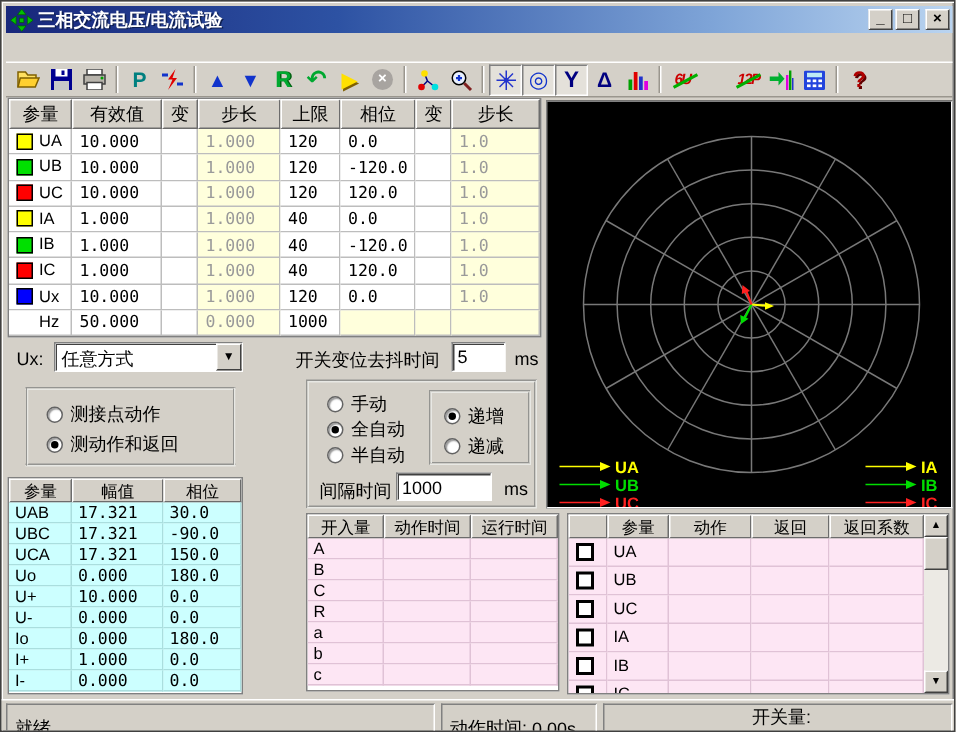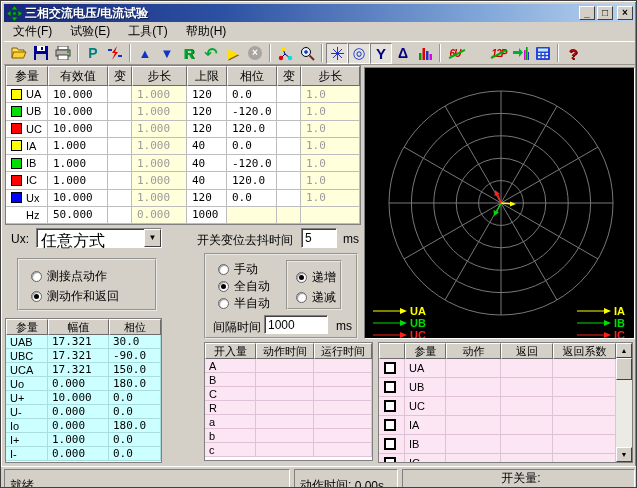--- a/index.html
+++ b/index.html
@@ -50,21 +50,21 @@
   .sw.none { visibility:hidden; border:none; }
 
   
   .phasor { position:absolute; left:363px; top:66px; width:271px; height:272px; background:#000;
     border:1px solid; border-color:#808080 #fff #fff #808080; }
 
   
   .lbl { position:absolute; font-size:12px; color:#000; }
   .combo { position:absolute; left:35px; top:227px; width:126px; height:20px; background:#fff;
     border:1px solid; border-color:#808080 #fff #fff #808080; box-shadow:inset 1px 1px 0 #404040; display:flex; }
-  .combo .val { flex:1; font-size:16px; padding:2px 0 0 4px; }
+  .combo .val { flex:1; font-size:12px; padding:2px 0 0 4px; }
   .combo .drop { width:17px; background:#D4D0C8; border:1px solid; border-color:#fff #404040 #404040 #fff;
     font-size:8px; text-align:center; line-height:16px; }
   .tinput { position:absolute; background:#fff; border:1px solid; border-color:#808080 #fff #fff #808080;
     box-shadow:inset 1px 1px 0 #404040; font-size:12px; padding:2px 3px; font-family:"Liberation Sans",sans-serif; }
   .gbox { position:absolute; border:2px groove #e8e8e4; }
   .radio-row { position:absolute; display:flex; align-items:center; font-size:12px; }
   .rdot { width:11px; height:11px; border-radius:50%; background:#fff; border:1px solid #636363;
     box-shadow:inset 1px 1px 1px #9a9a9a; margin-right:5px; position:relative; flex:0 0 11px; }
   .radio-row.checked .rdot::after { content:""; position:absolute; left:2px; top:2px; width:5px; height:5px;
     border-radius:50%; background:#000; }
@@ -110,26 +110,20 @@
           <polygon points="16,8 12,5 12,11"></polygon>
         <rect x="6.5" y="6.5" width="3" height="3"></rect>
       </g>
     </svg>
     <span class="title-text">三相交流电压/电流试验</span>
     <div class="winbtn">_</div>
     <div class="winbtn">□</div>
     <div class="winbtn" style="margin-left:4px">×</div>
   </div>
 
-  <div class="menubar">
-    <span class="menu-item">文件(F)</span>
-    <span class="menu-item">试验(E)</span>
-    <span class="menu-item">工具(T)</span>
-    <span class="menu-item">帮助(H)</span>
-  </div>
 
   <div class="toolbar">
     <div class="tb">
       <svg width="16" height="14" viewBox="0 0 16 14">
         <path d="M1 12 L1 2 L6 2 L7.5 4 L13 4 L13 6" fill="#FFE060" stroke="#806000"></path>
         <path d="M2.5 6 L15 6 L12.5 12 L1 12 Z" fill="#FFD030" stroke="#806000"></path>
       </svg>
     </div>
     <div class="tb">
       <svg width="14" height="14" viewBox="0 0 14 14">
@@ -454,21 +448,21 @@
       <span>手动</span>
     </div>
     <div class="radio-row checked" style="left:12px;top:23px;">
       <span class="rdot"></span>
       <span>全自动</span>
     </div>
     <div class="radio-row" style="left:12px;top:40px;">
       <span class="rdot"></span>
       <span>半自动</span>
     </div>
-    <div class="gbox" style="left:80px;top:5px;width:56px;height:50px;text-decoration:underline;">
+    <div class="gbox" style="left:80px;top:5px;width:68px;height:50px;text-decoration:underline;">
       <div class="radio-row checked" style="left:8px;top:7px;">
         <span class="rdot"></span>
         <span>递增</span>
       </div>
       <div class="radio-row" style="left:8px;top:27px;">
         <span class="rdot"></span>
         <span>递减</span>
       </div>
     </div>
     <span class="lbl" style="left:7px;top:64px;">间隔时间</span>

